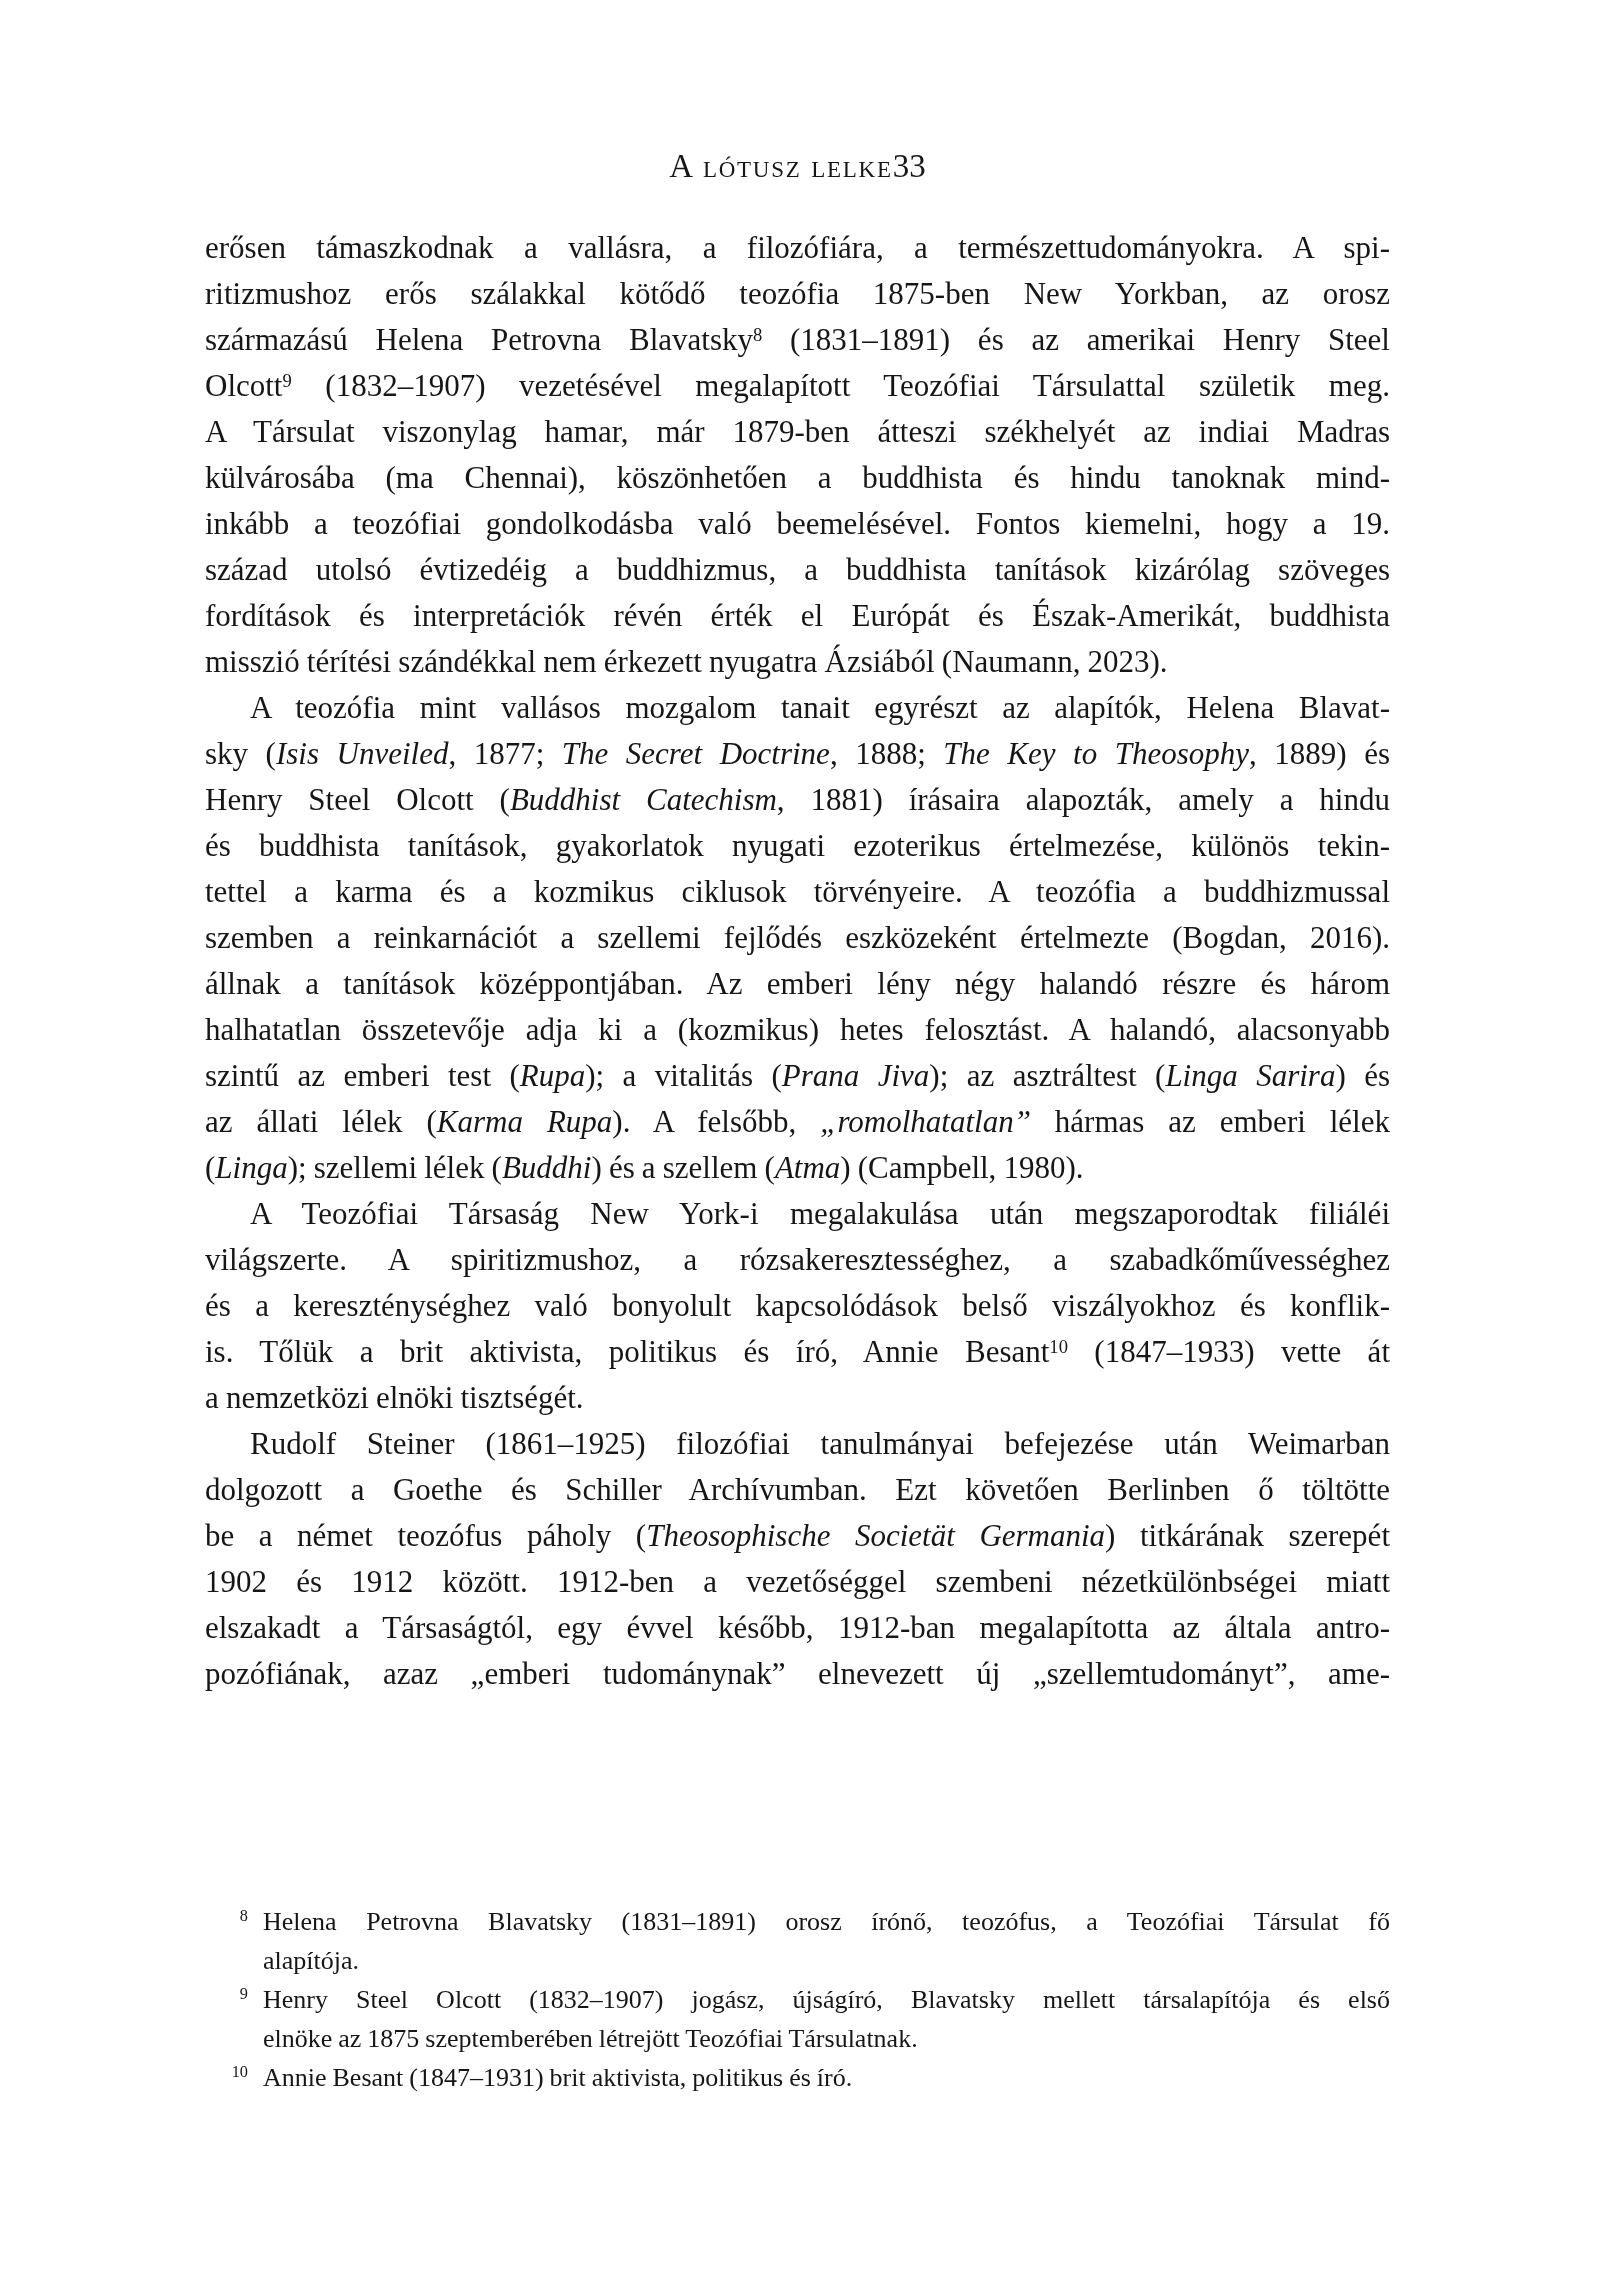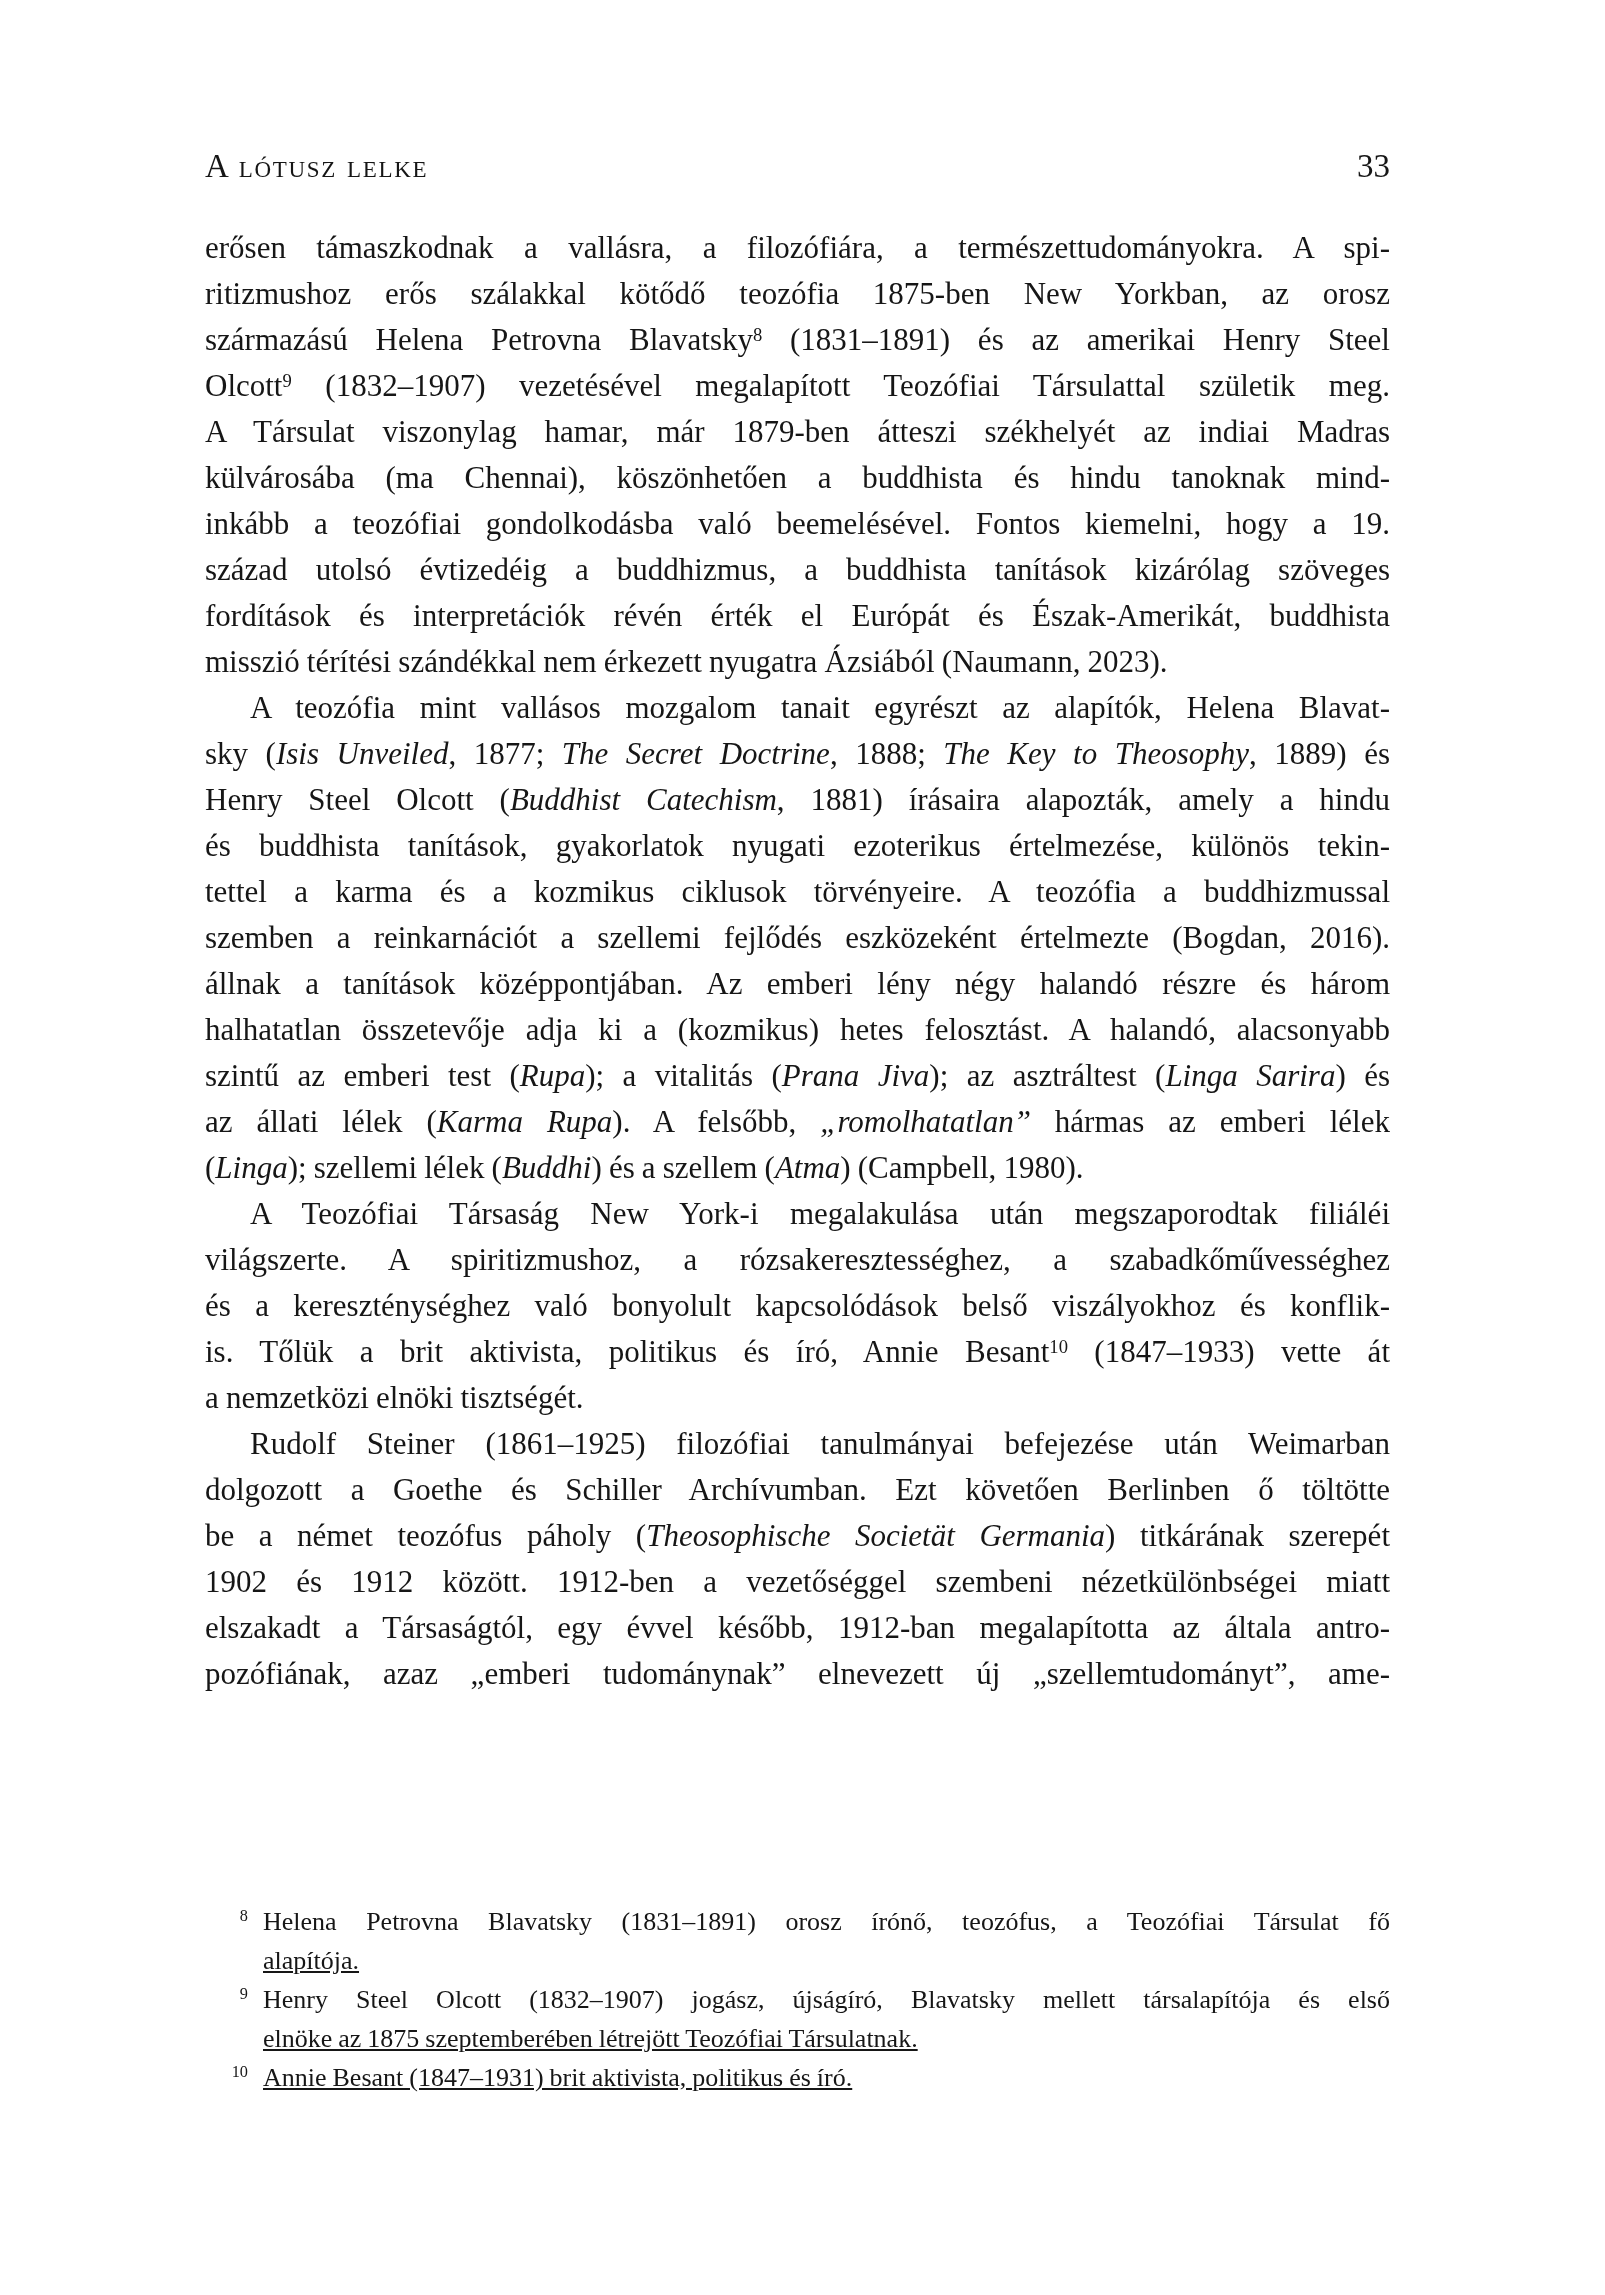--- a/index.html
+++ b/index.html
@@ -15,21 +15,21 @@
     overflow: hidden;
   }
 
   
   .header-row {
     position: absolute;
     left: 205px;
     top: 150px;
     width: 1185px;
     display: flex;
-    justify-content: space-between;
+    justify-content: center;
     align-items: baseline;
   }
   .running-header {
     font-variant: small-caps;
     font-size: 33px;
     line-height: 33px;
     letter-spacing: 1.7px;
   }
   .page-number {
     font-size: 33px;
@@ -84,21 +84,21 @@
   }
   .fnline {
     font-size: 26px;
     line-height: 39px;
     height: 39px;
     overflow: hidden;
     text-align: justify;
     text-align-last: justify;
     word-spacing: -0.02em;
   }
-  .fnline.last { text-align-last: left; text-decoration: underline; }
+  .fnline.last { text-align-last: left; }
 </style>
 </head>
 <body>
 
 <div class="page">
 
   <div class="header-row">
     <span class="running-header">A lótusz lelke</span>
     <span class="page-number">33</span>
   </div>

